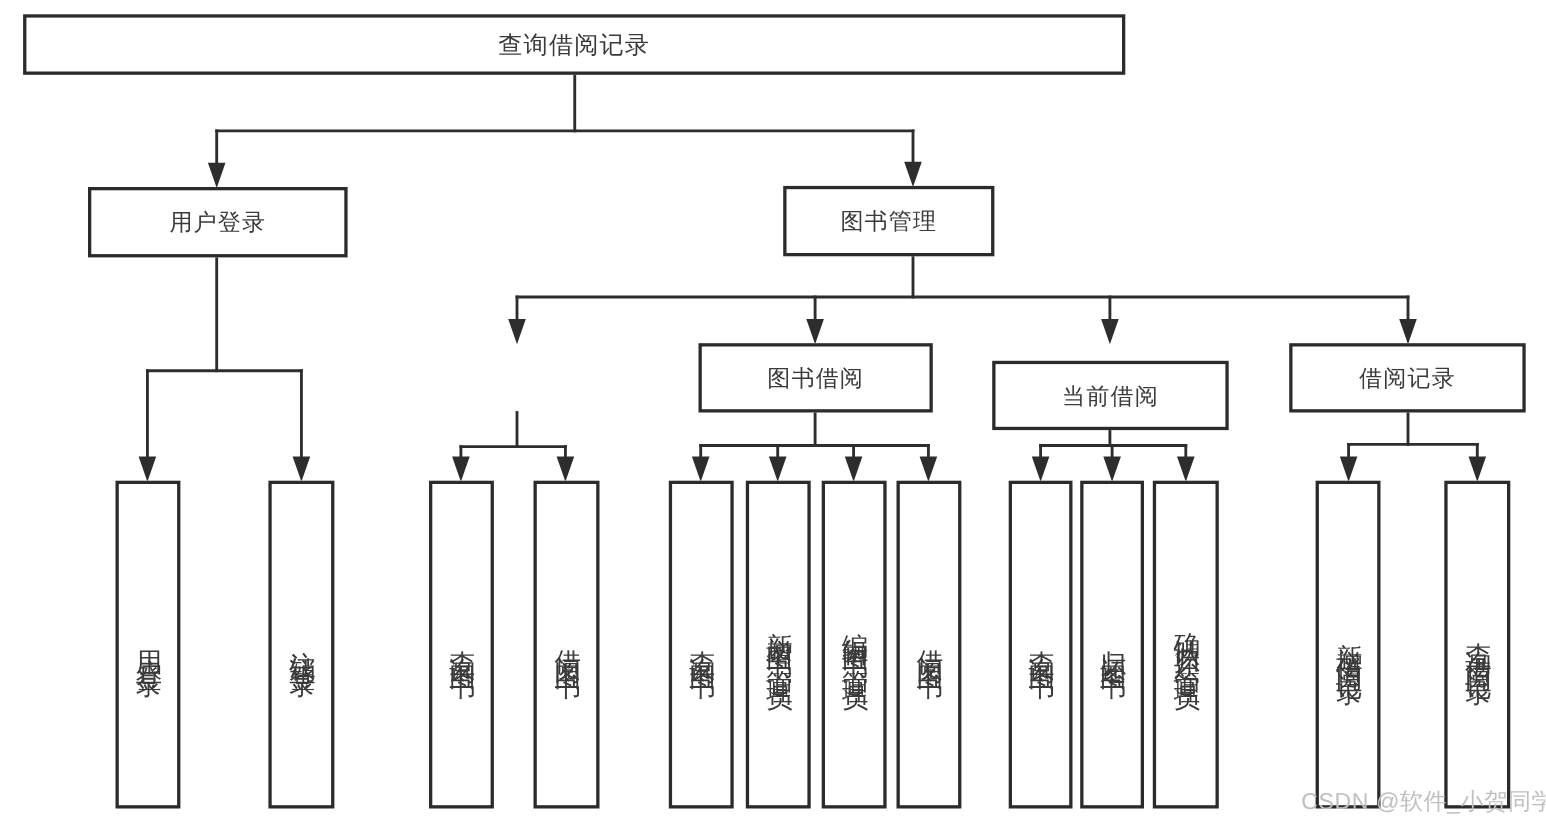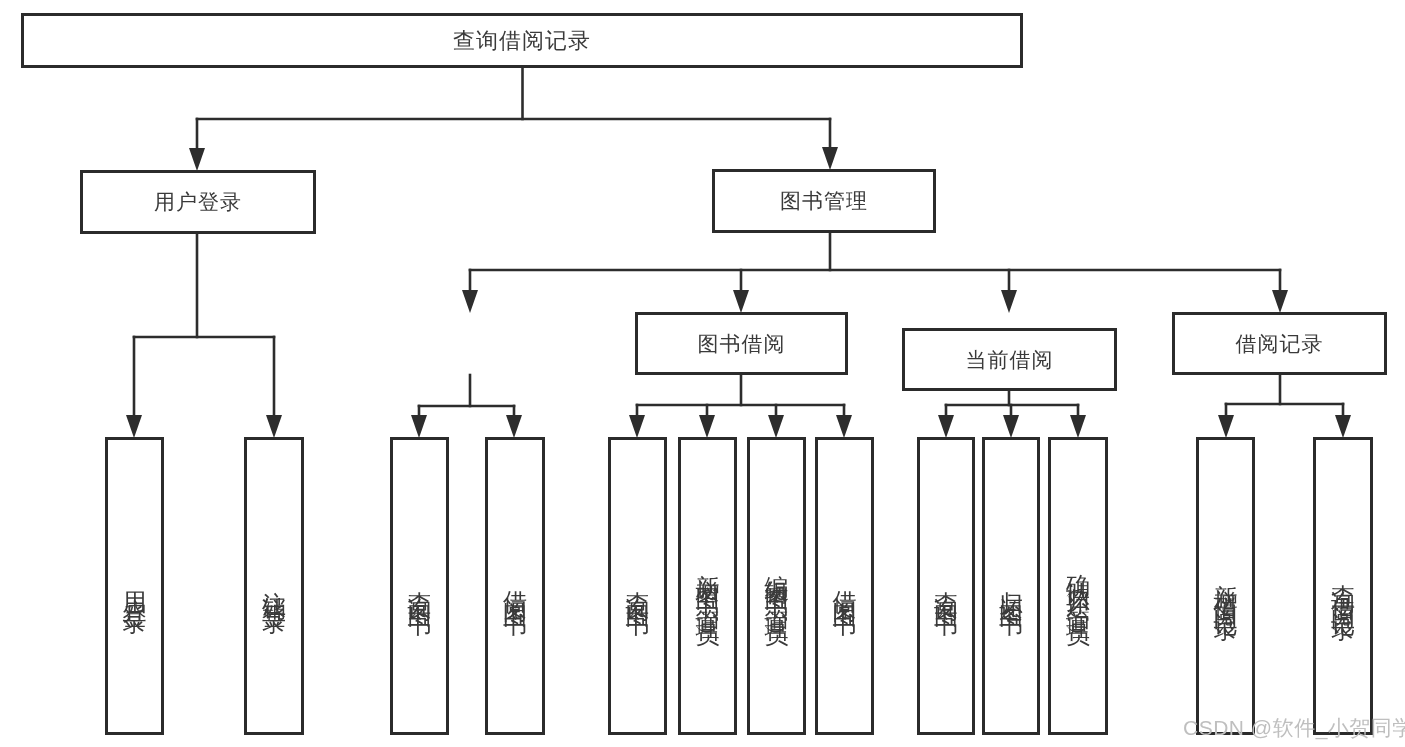--- a/index.html
+++ b/index.html
@@ -127,21 +127,21 @@
       <polygon points="1335,415 1351,415 1343,438" fill="#2d2d2d"></polygon>
     </svg>
 
   <div class="node node-root" style="left:21px; top:13px; width:1002px; height:55px;">
     <span>查询借阅记录</span>
   </div>
 
   <div class="node node-l2" style="left:80px; top:170px; width:236px; height:64px;">
     <span>用户登录</span>
   </div>
-  <div class="node node-l2" style="left:712px; top:169px; width:224px; height:64px;">
+  <div class="node node-l2" style="left:712px; top:169px; width:192px; height:64px;">
     <span>图书管理</span>
   </div>
 
   <div class="node node-l3" style="left:635px; top:312px; width:213px; height:63px;align-items:center;">
     <span>图书借阅</span>
   </div>
   <div class="node node-l3" style="left:902px; top:328px; width:215px; height:63px;">
     <span>当前借阅</span>
   </div>
   <div class="node node-l3" style="left:1172px; top:312px; width:215px; height:63px;">

